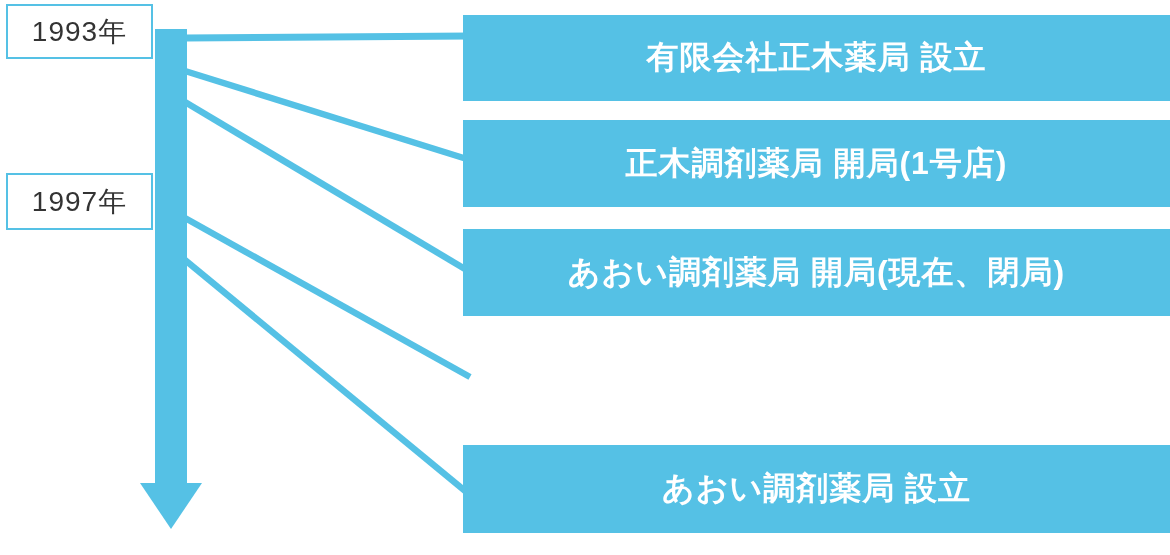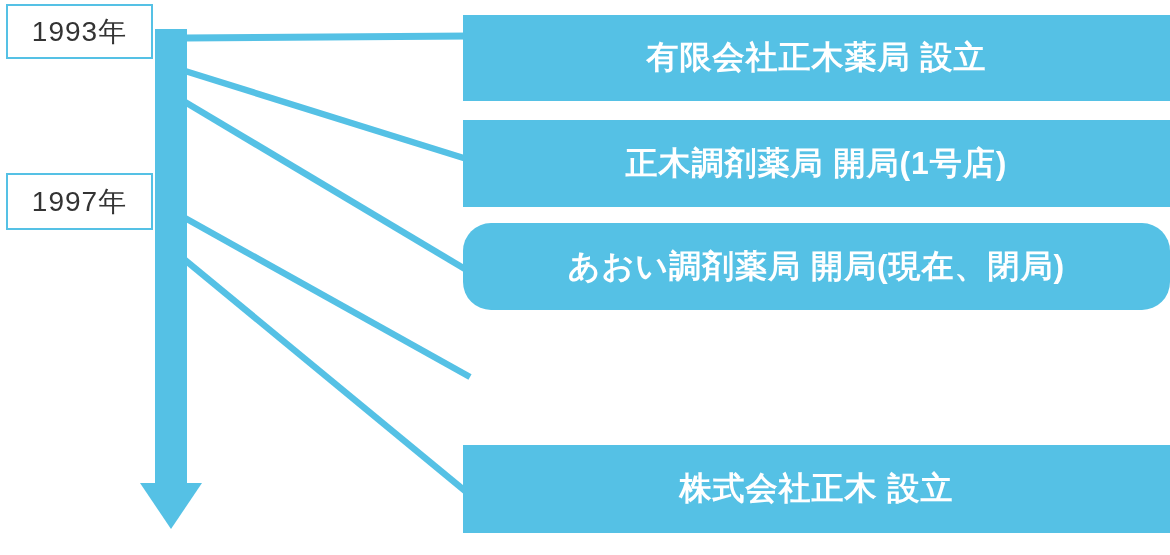--- a/index.html
+++ b/index.html
@@ -57,21 +57,21 @@
     justify-content: center;
     color: var(--event-text);
     font-size: 32px;
     font-weight: bold;
     z-index: 2;
     letter-spacing: 1px;
     text-align: center;
   }
   .event-1 { top: 15px;  height: 86px; }
   .event-2 { top: 120px; height: 87px; }
-  .event-3 { top: 223px; height: 87px; border-radius: 28px; }
+  .event-3 { top: 229px; height: 87px; }
   .event-4 { top: 337px; height: 90px; }
   .event-5 { top: 445px; height: 88px; }
 </style>
 </head>
 <body>
 
 <div class="canvas">
 
   <svg class="lines-layer" viewBox="0 0 1170 555" xmlns="http://www.w3.org/2000/svg">
 
@@ -90,15 +90,15 @@
 
   <div class="year-box year-1997">1997年</div>
 
   <div class="event-box event-1">有限会社正木薬局 設立</div>
 
   <div class="event-box event-2">正木調剤薬局 開局(1号店)</div>
 
   <div class="event-box event-3">あおい調剤薬局 開局(現在、閉局)</div>
 
 
-  <div class="event-box event-5">株式会社正木 設立</div>
+  <div class="event-box event-5">あおい調剤薬局 設立</div>
 
 </div>
 
 </body></html>

